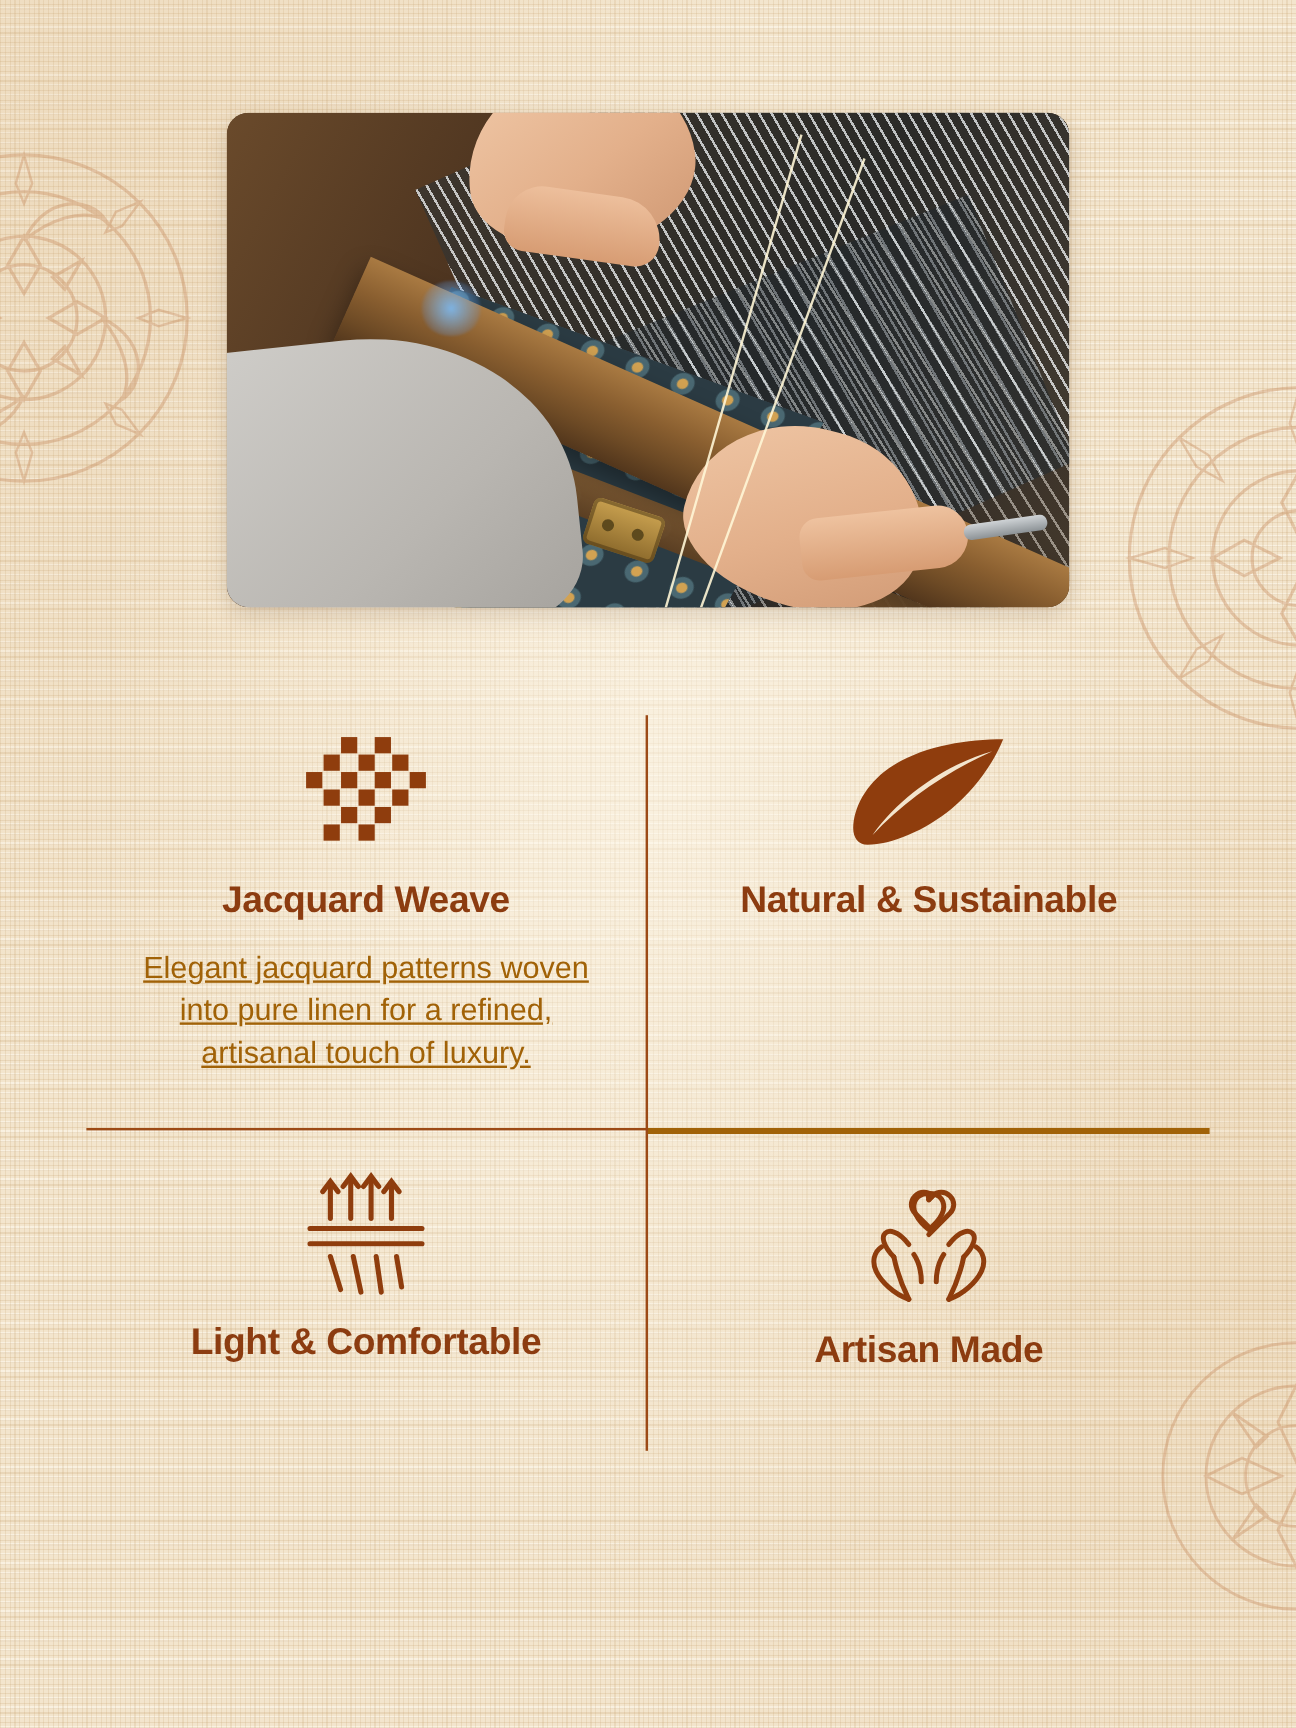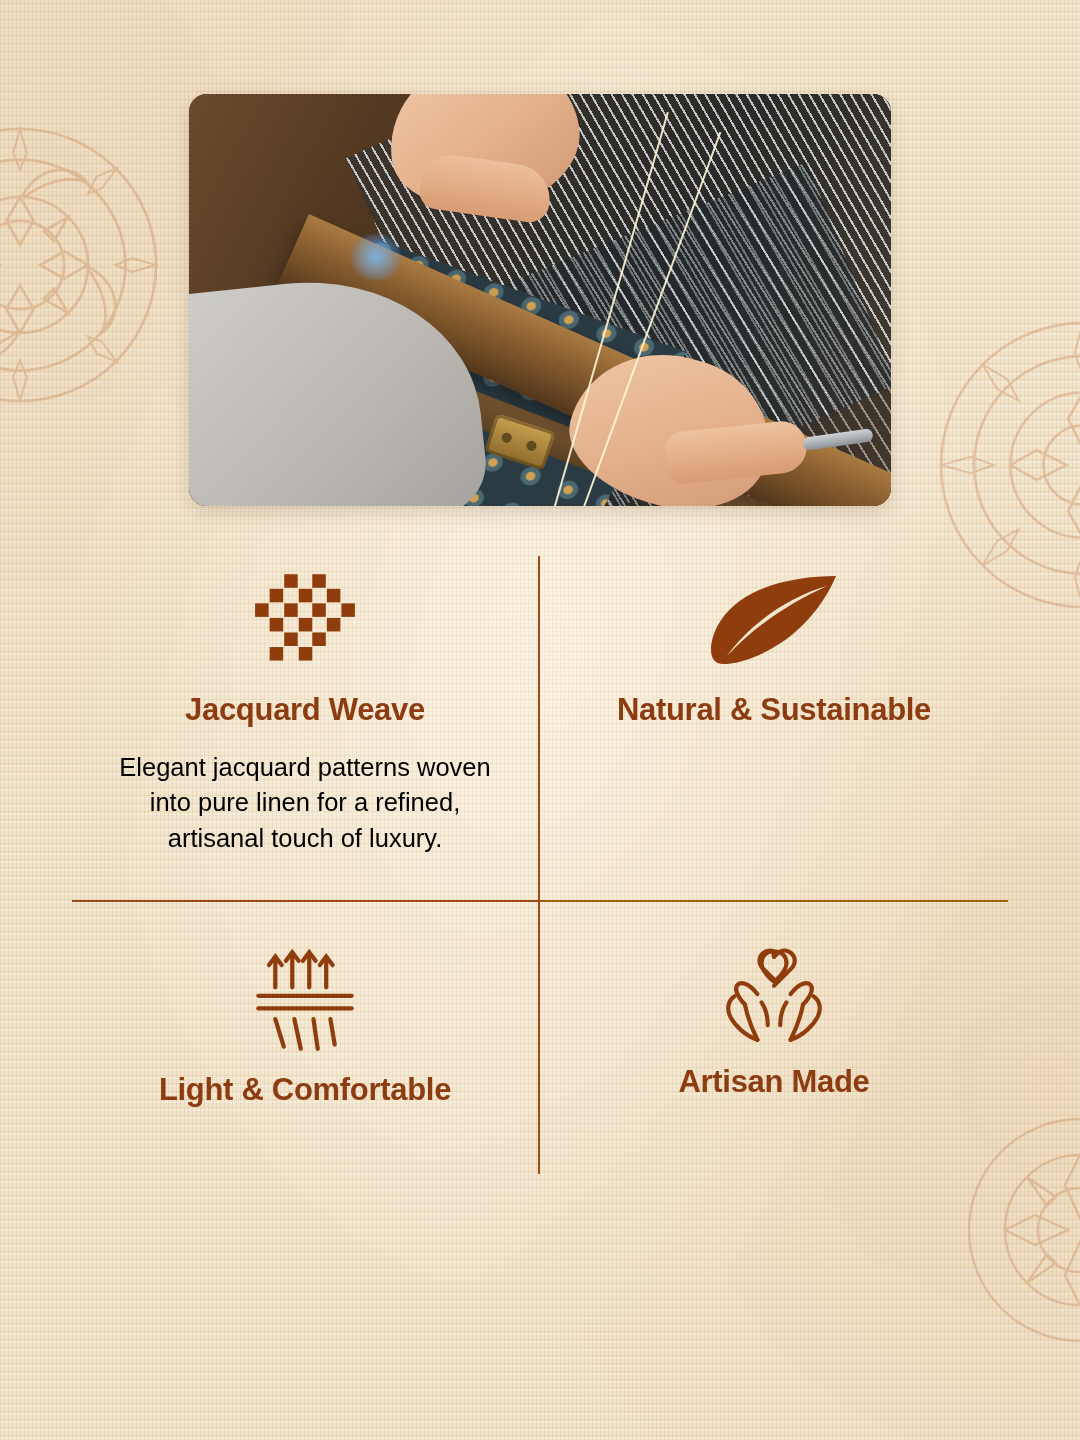--- a/index.html
+++ b/index.html
@@ -217,55 +217,56 @@
     width: 54px; height: 46px;
     border-radius: 50%;
     background: radial-gradient(circle, rgba(120,190,255,0.85) 0%, rgba(90,160,255,0.18) 65%, rgba(0,0,0,0) 72%);
     filter: blur(1px);
   }
 
   
   .features {
     position: absolute;
     left: 72px;
-    top: 556px;
+    top: 596px;
     width: 936px;
     display: grid;
     grid-template-columns: 1fr 1fr;
   }
   .cell {
     padding: 8px 34px 44px 34px;
     text-align: center;
   }
   .cell-0 { border-right: 2px solid #9c4a16; }
   .cell-1 { }
-  .cell-2 { border-right: 2px solid #9c4a16; border-top: 2px solid #9c4a16; padding-top: 42px; }
-  .cell-3 { border-top: 2px solid #a16207; padding-top: 34px; }
+  .cell-2 { border-right: 2px solid #9c4a16; border-top: 2px solid #9c4a16; padding-top: 30px; }
+  .cell-3 { border-top: 5px solid #a16207; padding-top: 34px; }
 
   .icon-box {
     height: 112px;
     display: flex;
     align-items: center;
     justify-content: center;
     color: #8f3d0d;
   }
   .feature-title {
     font-size: 31px;
     font-weight: bold;
     color: #8c3c10;
     letter-spacing: -0.3px;
     margin-top: 16px;
     margin-bottom: 22px;
   }
   .feature-desc {
     font-size: 25.5px;
     line-height: 1.39;
-    color: #000000;
+    color: #a16207;
     max-width: 380px;
     margin: 0 auto;
+    text-decoration: underline;
   }
   .cell-2 .feature-desc, .cell-3 .feature-desc { max-width: 370px; }
 </style>
 </head>
 <body>
 
 <div class="bg-base"></div>
 <div class="bg-vignette"></div>
 
 <svg class="mandala mandala-left" width="340" height="340" viewBox="0 0 200 200">

